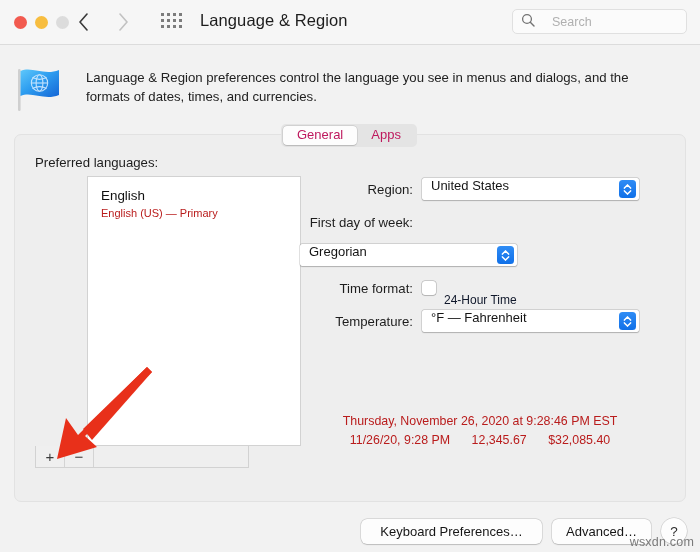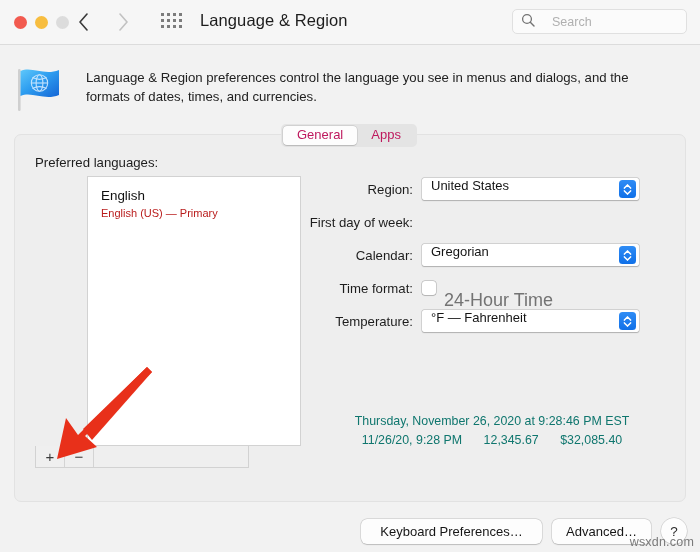--- a/index.html
+++ b/index.html
@@ -194,26 +194,26 @@
   }
   .popup .steppers svg { display: block; }
 
   .cbrow { display: flex; align-items: center; }
   .checkbox {
     width: 14px; height: 14px;
     background: #ffffff;
     border-radius: 3px;
     box-shadow: 0 0 0 .5px rgba(0,0,0,.28), 0 .5px 1px rgba(0,0,0,.12);
   }
-  .cblabel { font-size: 18px; color: #737373; margin-left: 8px; margin-top: 24px; }
+  .cblabel { font-size: 12px; color: #0f172a; margin-left: 8px; margin-top: 24px; }
 
   .preview {
-    position: absolute; left: 312px; top: 412px;
+    position: absolute; left: 300px; top: 412px;
     width: 360px; text-align: center;
-    font-size: 12.4px; color: #0f766e; line-height: 1.5;
+    font-size: 12.4px; color: #b91c1c; line-height: 1.5;
   }
   .preview .line2 span { margin: 0 9px; }
 
   
   .btn {
     position: absolute;
     height: 25px;
     background: #fdfdfd;
     border-radius: 6px;
     box-shadow: 0 0 0 .5px rgba(0,0,0,.17), 0 .5px 1.2px rgba(0,0,0,.15);
@@ -354,21 +354,20 @@
           </svg>
         </span>
       </div>
     </div>
 
     <div class="frow">
       <div class="flabel">First day of week:</div>
     </div>
 
     <div class="frow">
-      <div class="flabel">Calendar:</div>
       <div class="popup">
         <span class="pval">Gregorian</span>
         <span class="steppers">
           <svg width="9" height="13" viewBox="0 0 9 13" aria-hidden="true">
             <path d="M1.4 5.1 L4.5 1.9 L7.6 5.1" fill="none" stroke="#fff" stroke-width="1.5" stroke-linecap="round" stroke-linejoin="round"></path>
             <path d="M1.4 7.9 L4.5 11.1 L7.6 7.9" fill="none" stroke="#fff" stroke-width="1.5" stroke-linecap="round" stroke-linejoin="round"></path>
           </svg>
         </span>
       </div>
     </div>

